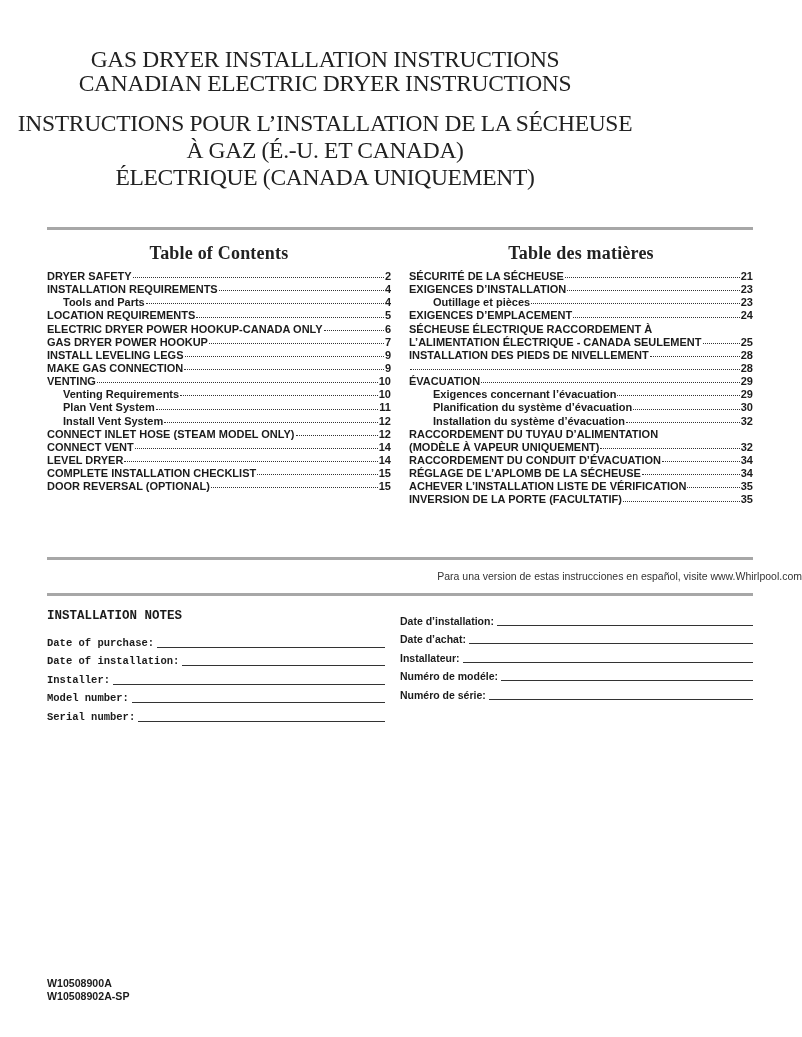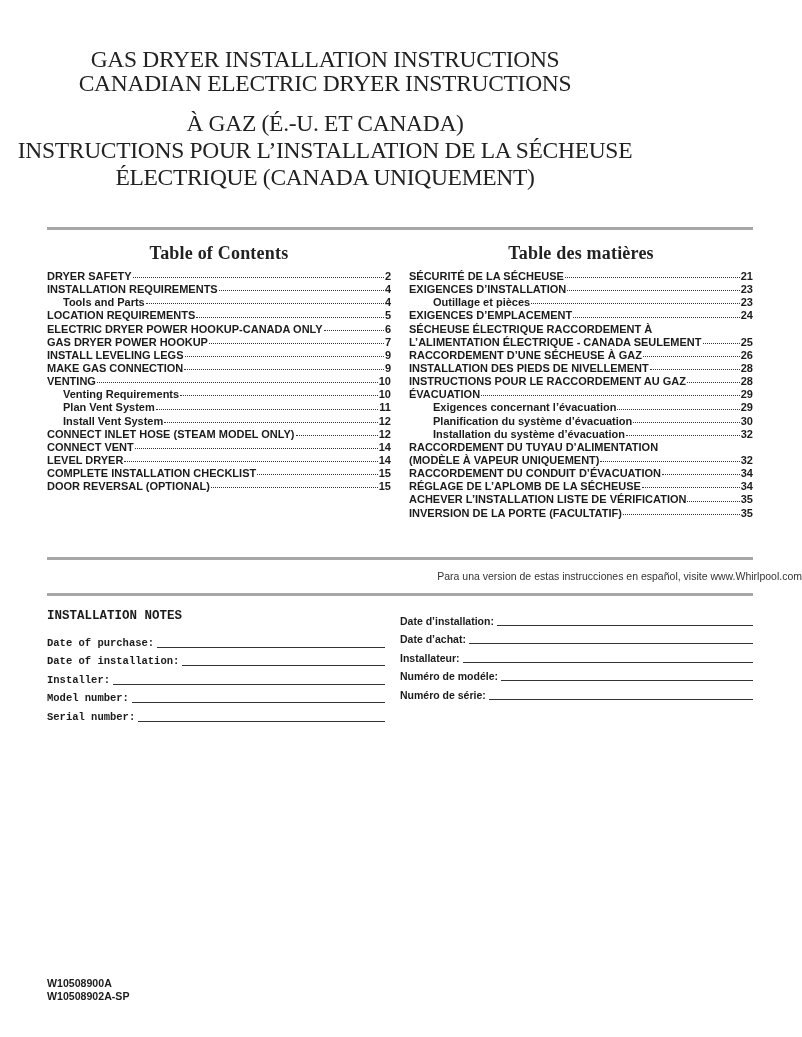--- a/index.html
+++ b/index.html
@@ -143,22 +143,22 @@
     }
   </style>
 </head>
 <body>
 
 <div class="page-title-block title-en">
   <span class="title-line">GAS DRYER INSTALLATION INSTRUCTIONS</span>
   <span class="title-line">CANADIAN ELECTRIC DRYER INSTRUCTIONS</span>
 </div>
 <div class="page-title-block title-fr">
+  <span class="title-line">INSTRUCTIONS POUR L’INSTALLATION DE LA SÉCHEUSE</span>
   <span class="title-line">À GAZ (É.-U. ET CANADA)</span>
-  <span class="title-line">INSTRUCTIONS POUR L’INSTALLATION DE LA SÉCHEUSE</span>
   <span class="title-line">ÉLECTRIQUE (CANADA UNIQUEMENT)</span>
 </div>
 
 <div class="rule" style="top:227px;"></div>
 
 <section class="toc-col left">
   <div class="toc-heading">Table of Contents</div>
   <ul class="toc-list" id="toc-en-list">
       <li class="toc-item left">
         <span class="toc-label">DRYER SAFETY</span>
@@ -273,31 +273,25 @@
       </li>
       <li class="toc-item right nopage">
         <span class="toc-label">SÉCHEUSE ÉLECTRIQUE RACCORDEMENT À</span>
       </li>
       <li class="toc-item right">
         <span class="toc-label">L’ALIMENTATION ÉLECTRIQUE - CANADA SEULEMENT</span>
         <span class="toc-dots"></span>
         <span class="toc-page">25</span>
       </li>
       <li class="toc-item right">
-        <span class="toc-label">RACCORDEMENT D’UNE SÉCHEUSE À GAZ</span>
-        <span class="toc-dots"></span>
-        <span class="toc-page">26</span>
-      </li>
-      <li class="toc-item right">
         <span class="toc-label">INSTALLATION DES PIEDS DE NIVELLEMENT</span>
         <span class="toc-dots"></span>
         <span class="toc-page">28</span>
       </li>
       <li class="toc-item right">
-        <span class="toc-label">INSTRUCTIONS POUR LE RACCORDEMENT AU GAZ</span>
         <span class="toc-dots"></span>
         <span class="toc-page">28</span>
       </li>
       <li class="toc-item right">
         <span class="toc-label">ÉVACUATION</span>
         <span class="toc-dots"></span>
         <span class="toc-page">29</span>
       </li>
       <li class="toc-item right sub">
         <span class="toc-label">Exigences concernant l’évacuation</span>

